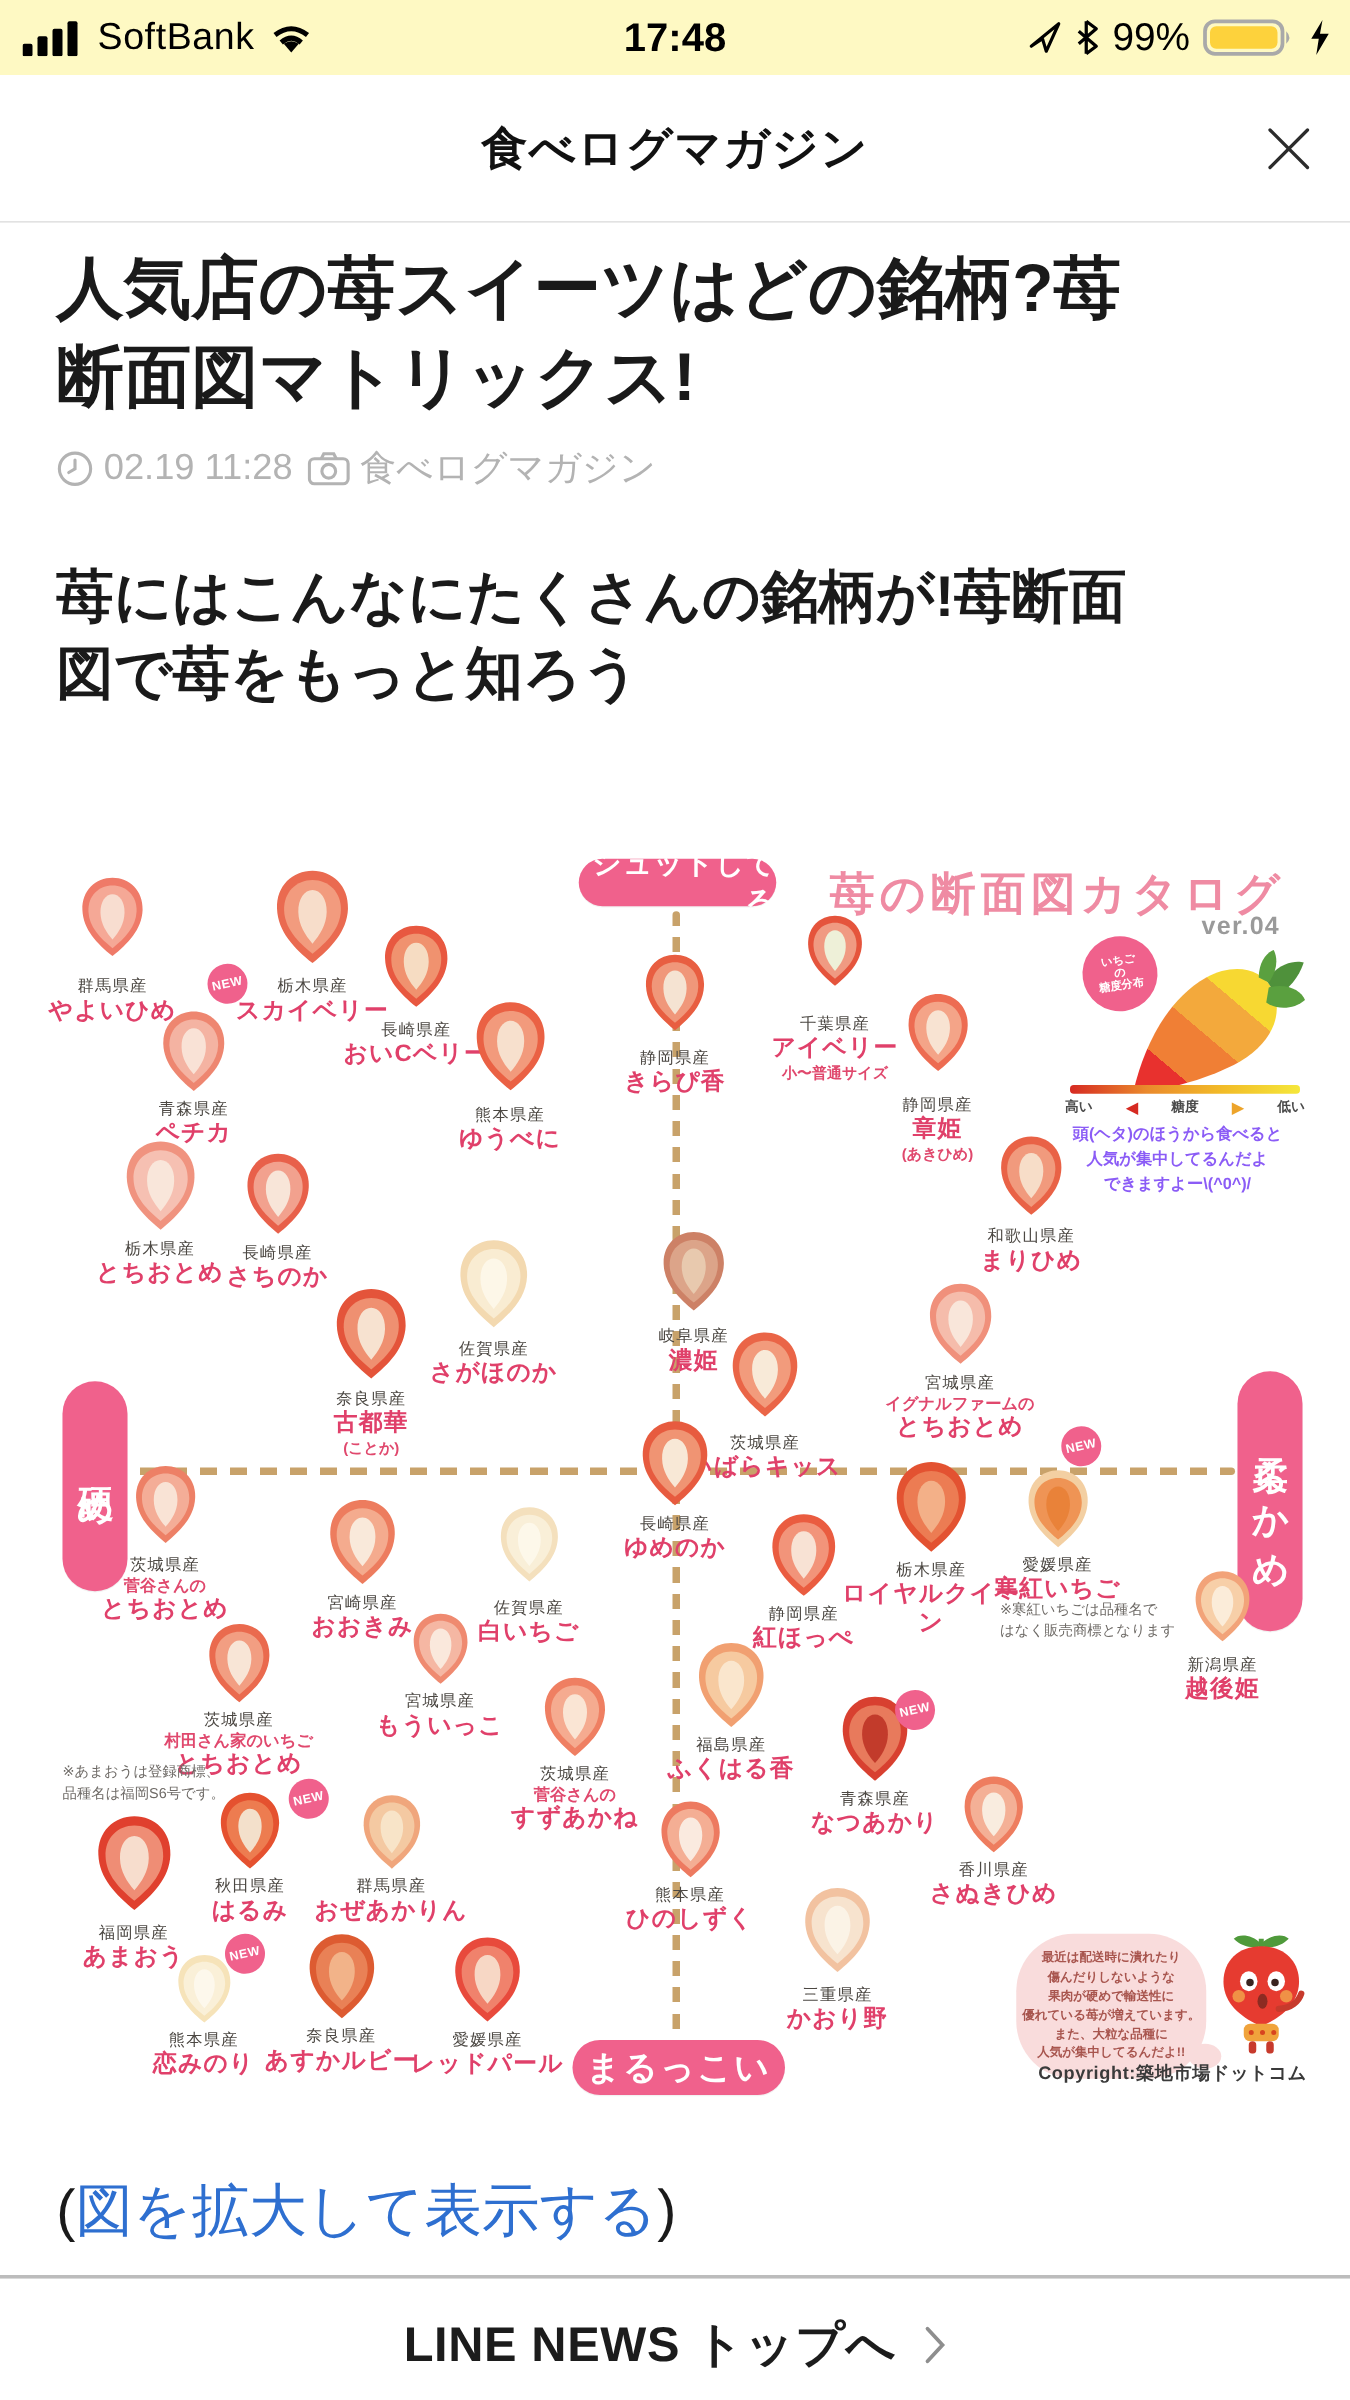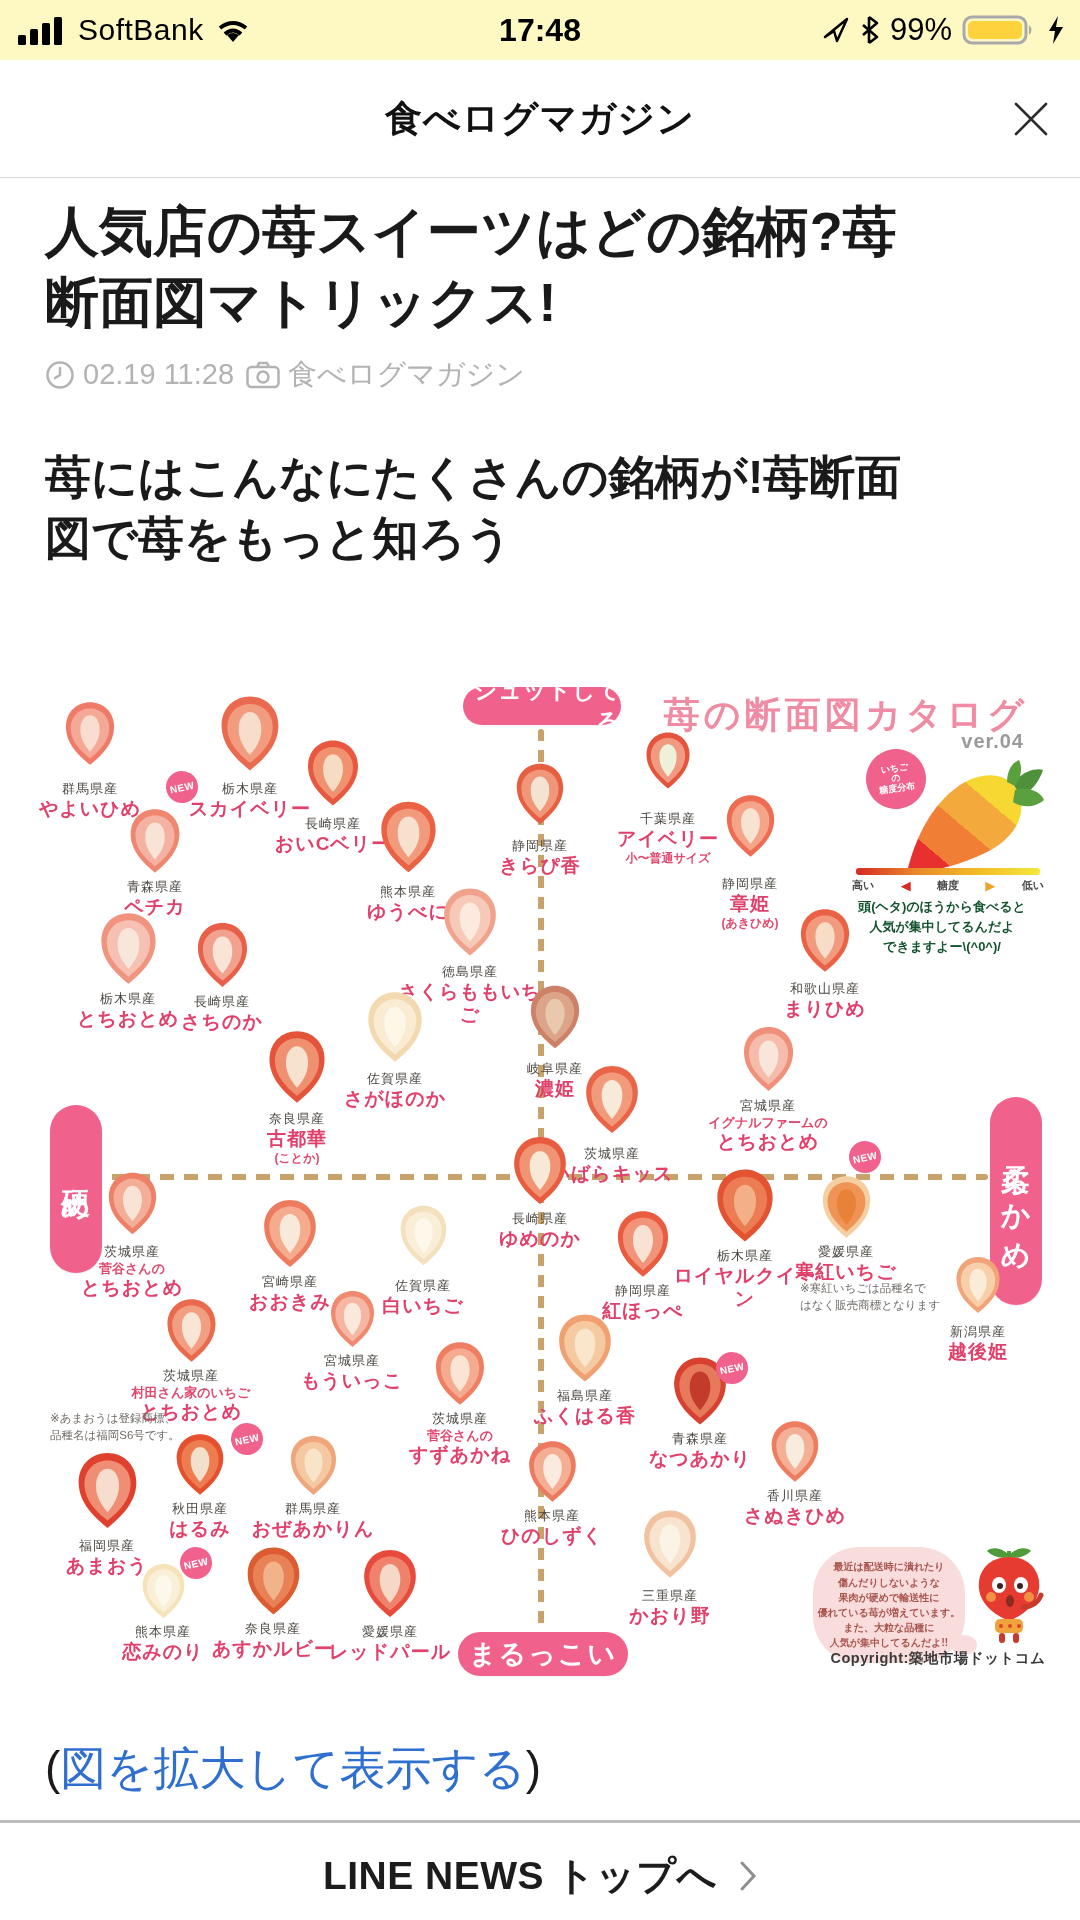--- a/index.html
+++ b/index.html
@@ -54,21 +54,21 @@
   .ig-note { position:absolute; font-size:11.5px; color:#6e6a66; line-height:1.45; text-align:left; }
 
   .legend-badge { position:absolute; left:866px; top:172px; width:60px; height:60px; border-radius:50%; background:#f0618c; color:#fff; display:flex; flex-direction:column; align-items:center; justify-content:center; line-height:1.1; font-weight:700; transform:rotate(-8deg); }
   .legend-badge span { display:block; font-size:9px; }
   .legend-straw { position:absolute; left:895px; top:183px; }
   .grad-bar { position:absolute; left:856px; top:291px; width:184px; height:7px; border-radius:3px;
               background:linear-gradient(to right,#d62a22,#ea8a2d,#f2bc28,#f5e73b); }
   .grad-labels { position:absolute; left:852px; top:301px; width:192px; display:flex; align-items:center; justify-content:space-between; font-size:11px; color:#4a4a4a; font-weight:700; }
   .grad-arrow-l { color:#d62a22; font-size:13px; }
   .grad-arrow-r { color:#eda42a; font-size:13px; }
-  .legend-tip { position:absolute; left:836px; top:320px; width:212px; font-size:13px; color:#14532d; line-height:1.55; text-align:center; font-weight:600; }
+  .legend-tip { position:absolute; left:836px; top:320px; width:212px; font-size:13px; color:#8b5cf6; line-height:1.55; text-align:center; font-weight:600; }
 
   .speech { position:absolute; left:813px; top:946px; width:152px; height:116px; background:#f9dcdc; border-radius:46px; display:flex; align-items:center; justify-content:center; text-align:center;margin-top:24px; }
   .speech:after { content:""; position:absolute; right:-12px; bottom:8px; width:26px; height:20px; background:#f9dcdc; border-radius:50%; }
   .speech .sp-text { font-size:10px; color:#a8554e; line-height:1.52; font-weight:600; }
   .mascot { position:absolute; left:963px; top:968px; width:92px; height:98px; }
   .ig-copy { position:absolute; left:826px; top:1060px; width:224px; font-size:14.5px; font-weight:700; color:#3a3a3a; text-align:center; letter-spacing:.5px;margin-top:12px; }
 
   
   .expand { padding:0 45px; margin-top:46px; font-size:46px; color:#1a1a1a; }
   .expand a { color:#2e6fd0; text-decoration:none; cursor:pointer; }
@@ -309,29 +309,20 @@
     </div>
     <div class="berry-item" style="left: 147px; top: 343px;">
       <svg viewBox="0 0 100 120" width="57" height="70">
         <path d="M50 4C74 4 94 22 93 50C92 78 72 98 50 116C28 98 8 78 7 50C6 22 26 4 50 4Z" fill="#e8604a"></path>
         <path d="M50 4C74 4 94 22 93 50C92 78 72 98 50 116C28 98 8 78 7 50C6 22 26 4 50 4Z" fill="#f2a18e" transform="translate(50,60) scale(0.8) translate(-50,-60)"></path>
         <path d="M50 4C74 4 94 22 93 50C92 78 72 98 50 116C28 98 8 78 7 50C6 22 26 4 50 4Z" fill="#f8e5d8" transform="translate(50,60) scale(0.40,0.58) translate(-50,-60)"></path>
       </svg>
       <div class="b-pref">長崎県産</div>
       <div class="b-name">さちのか</div>
     </div>
-    <div class="berry-item" style="left: 395px; top: 307px;">
-      <svg viewBox="0 0 100 120" width="60" height="76">
-        <path d="M50 4C74 4 94 22 93 50C92 78 72 98 50 116C28 98 8 78 7 50C6 22 26 4 50 4Z" fill="#f0a28c"></path>
-        <path d="M50 4C74 4 94 22 93 50C92 78 72 98 50 116C28 98 8 78 7 50C6 22 26 4 50 4Z" fill="#f6c9b8" transform="translate(50,60) scale(0.8) translate(-50,-60)"></path>
-        <path d="M50 4C74 4 94 22 93 50C92 78 72 98 50 116C28 98 8 78 7 50C6 22 26 4 50 4Z" fill="#fbeadd" transform="translate(50,60) scale(0.40,0.58) translate(-50,-60)"></path>
-      </svg>
-      <div class="b-pref">徳島県産</div>
-      <div class="b-name">さくらももいちご</div>
-    </div>
     <div class="berry-item" style="left: 750px; top: 327px;">
       <svg viewBox="0 0 100 120" width="56" height="73">
         <path d="M50 4C74 4 94 22 93 50C92 78 72 98 50 116C28 98 8 78 7 50C6 22 26 4 50 4Z" fill="#e96246"></path>
         <path d="M50 4C74 4 94 22 93 50C92 78 72 98 50 116C28 98 8 78 7 50C6 22 26 4 50 4Z" fill="#f19a7d" transform="translate(50,60) scale(0.8) translate(-50,-60)"></path>
         <path d="M50 4C74 4 94 22 93 50C92 78 72 98 50 116C28 98 8 78 7 50C6 22 26 4 50 4Z" fill="#f7ddc8" transform="translate(50,60) scale(0.40,0.58) translate(-50,-60)"></path>
       </svg>
       <div class="b-pref">和歌山県産</div>
       <div class="b-name">まりひめ</div>
     </div>
     <div class="berry-item" style="left: 320px; top: 410px;">

